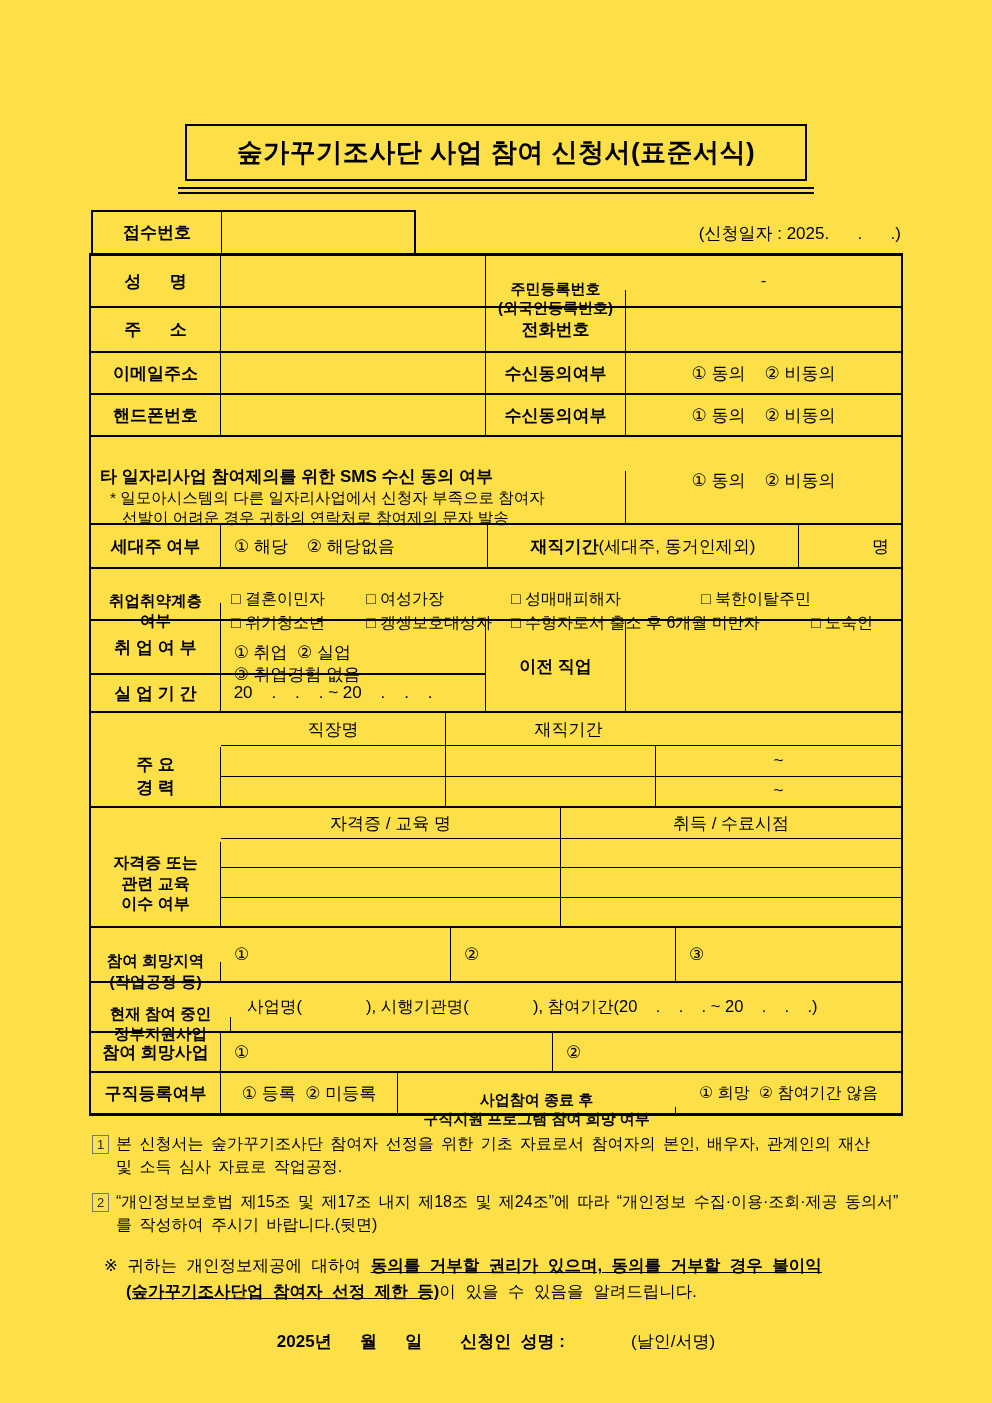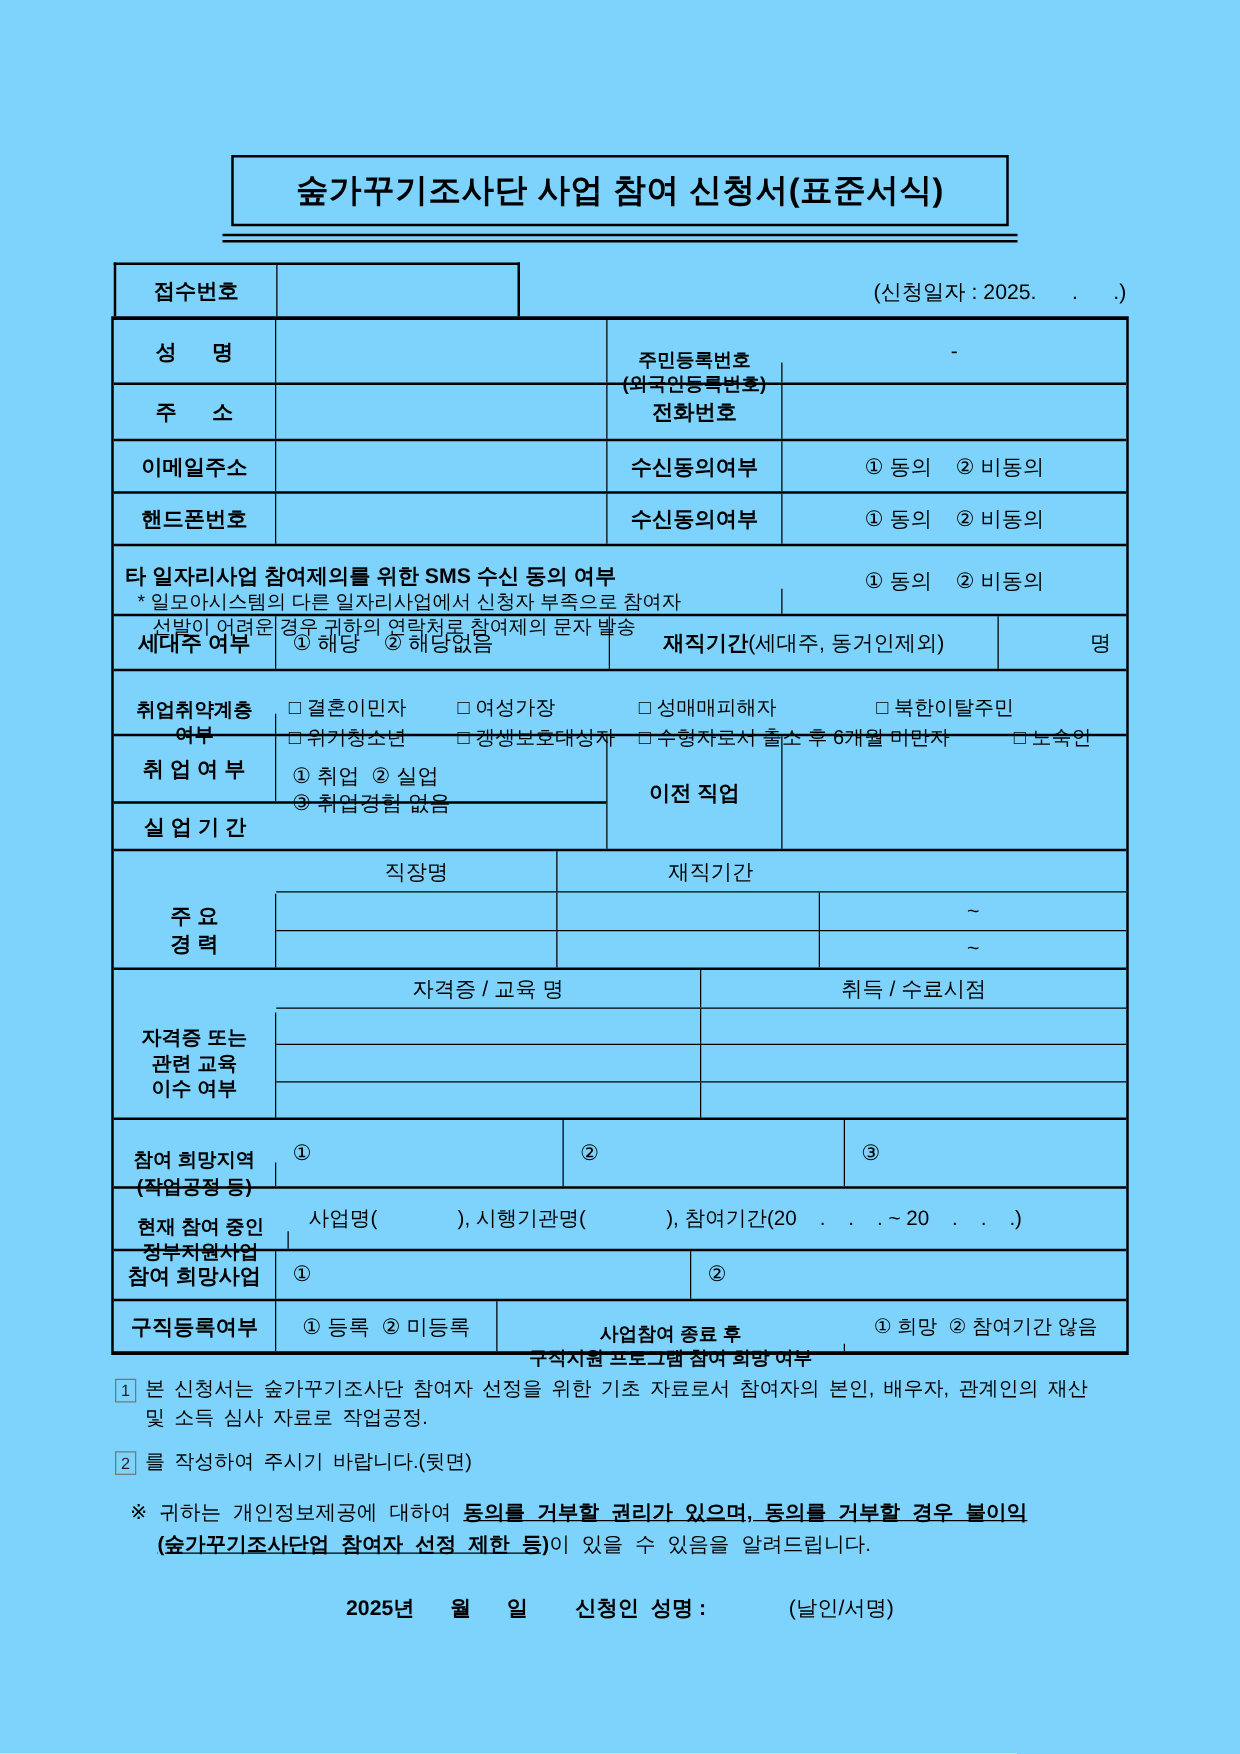--- a/index.html
+++ b/index.html
@@ -1,16 +1,16 @@
 <!DOCTYPE html>
 <html><head>
 <meta charset="utf-8">
 <style>
   html,body{margin:0;padding:0;background:#fff;}
-  .page{position:relative;width:992px;height:1403px;background:#7dd3fc;color:#000;
+  .page{position:relative;width:992px;height:1403px;background:#fde047;color:#000;
         font-family:"Liberation Sans","DejaVu Sans",sans-serif;font-size:17px;overflow:hidden;}
   
   .title-wrap{padding-top:124px;width:810px;margin:0 auto;}
   .title-box{width:618px;margin:0 auto;border:2px solid #000;text-align:center;
              font-size:26px;font-weight:bold;padding:9px 0;letter-spacing:.5px;}
   .title-rule{width:636px;margin:6px auto 0;height:3px;border-top:2px solid #000;border-bottom:2px solid #000;}
   
   .receipt-row{width:810px;margin:16px auto 0;height:43px;display:flex;justify-content:space-between;align-items:flex-end;}
   .receipt-box{width:325px;height:43px;border:2px solid #000;border-bottom:none;display:flex;box-sizing:border-box;}
   .receipt-label{width:128px;border-right:1px solid #000;display:flex;align-items:center;justify-content:center;font-weight:bold;}
@@ -91,21 +91,21 @@
       <div class="cell ctr ws" style="width:275px">① 동의    ② 비동의</div>
     </div>
 
     <div class="trow" style="height:42px">
       <div class="cell lbl" style="width:130px">핸드폰번호</div>
       <div class="cell" style="width:265px"></div>
       <div class="cell lbl" style="width:140px">수신동의여부</div>
       <div class="cell ctr ws" style="width:275px">① 동의    ② 비동의</div>
     </div>
 
-    <div class="trow" style="height:56px">
+    <div class="trow" style="height:88px">
       <div class="cell col" style="width:535px;align-items:flex-start;padding-left:9px">
         <div style="font-weight:bold">타 일자리사업 참여제의를 위한 SMS 수신 동의 여부</div>
         <div style="font-size:15.5px;padding-left:10px">* 일모아시스템의 다른 일자리사업에서 신청자 부족으로 참여자</div>
         <div style="font-size:15.5px;padding-left:22px">선발이 어려운 경우 귀하의 연락처로 참여제의 문자 발송</div>
       </div>
       <div class="cell ctr ws" style="width:275px">① 동의    ② 비동의</div>
     </div>
 
     <div class="trow" style="height:44px">
       <div class="cell lbl" style="width:130px">세대주 여부</div>
@@ -142,20 +142,21 @@
       <div class="cell stack" style="width:395px">
         <div class="subrow" style="flex:0 0 52px;border-bottom:2px solid #000">
           <div class="cell lbl" style="width:130px">취 업 여 부</div>
           <div class="cell col" style="width:265px;align-items:flex-start;padding-left:13px">
             <div class="ws">① 취업  ② 실업</div>
             <div class="ws">③ 취업경험 없음</div>
           </div>
         </div>
         <div class="subrow">
           <div class="cell lbl" style="width:130px">실 업 기 간</div>
+          <div class="cell pad ws" style="width:265px">20    .    .    . ~ 20    .    .    .</div>
         </div>
       </div>
       <div class="cell lbl" style="width:140px">이전 직업</div>
       <div class="cell" style="width:275px"></div>
     </div>
 
     <div class="trow" style="height:95px">
       <div class="cell lbl col ws" style="width:130px">
         <div>주 요</div>
         <div>경 력</div>
@@ -244,20 +245,21 @@
     <div class="note">
       <div class="marker">1</div>
       <div>
         <div>본 신청서는 숲가꾸기조사단 참여자 선정을 위한 기초 자료로서 참여자의 본인, 배우자, 관계인의 재산</div>
         <div>및 소득 심사 자료로 작업공정.</div>
       </div>
     </div>
     <div class="note">
       <div class="marker">2</div>
       <div>
+        <div>“개인정보보호법 제15조 및 제17조 내지 제18조 및 제24조”에 따라 “개인정보 수집·이용·조회·제공 동의서”</div>
         <div>를 작성하여 주시기 바랍니다.(뒷면)</div>
       </div>
     </div>
     <div class="warn">
       <div><span>※ 귀하는 개인정보제공에 대하여 </span><span class="b">동의를 거부할 권리가 있으며, 동의를 거부할 경우 불이익</span></div>
       <div class="warn-l2"><span class="b">(숲가꾸기조사단업 참여자 선정 제한 등)</span><span>이 있을 수 있음을 알려드립니다.</span></div>
     </div>
     <div class="signature">
       <span class="b">2025년      월      일        신청인  성명 :</span><span class="n">              (날인/서명)</span>
     </div>

